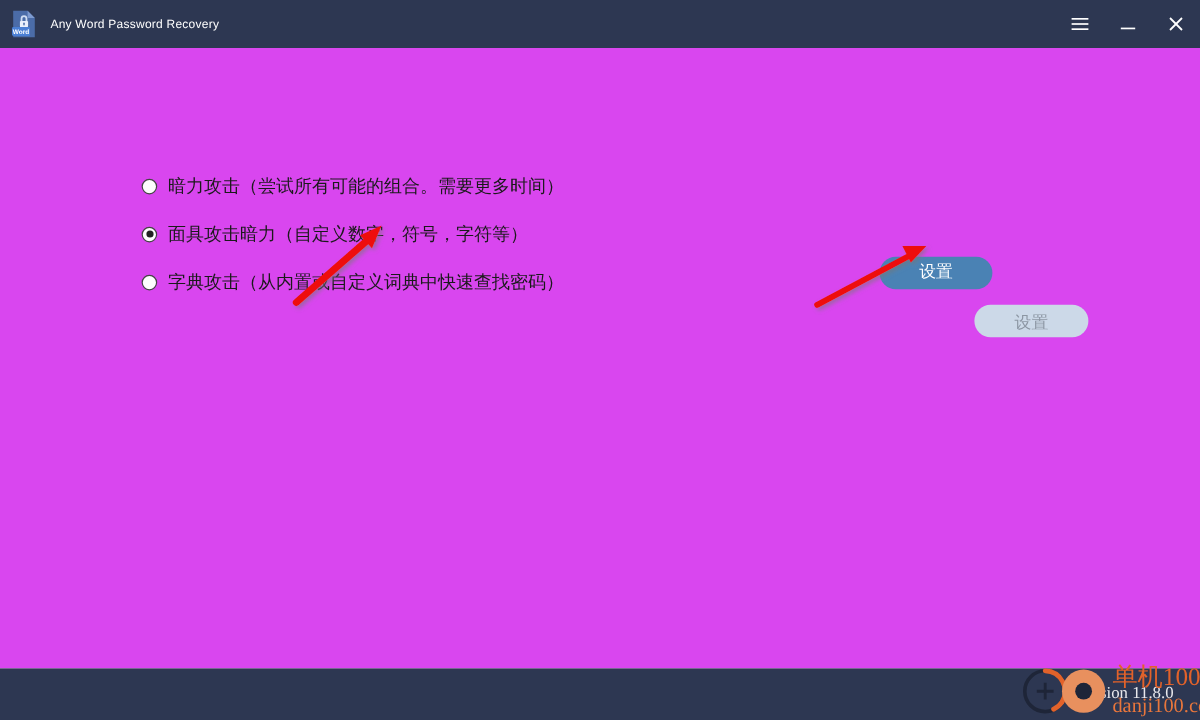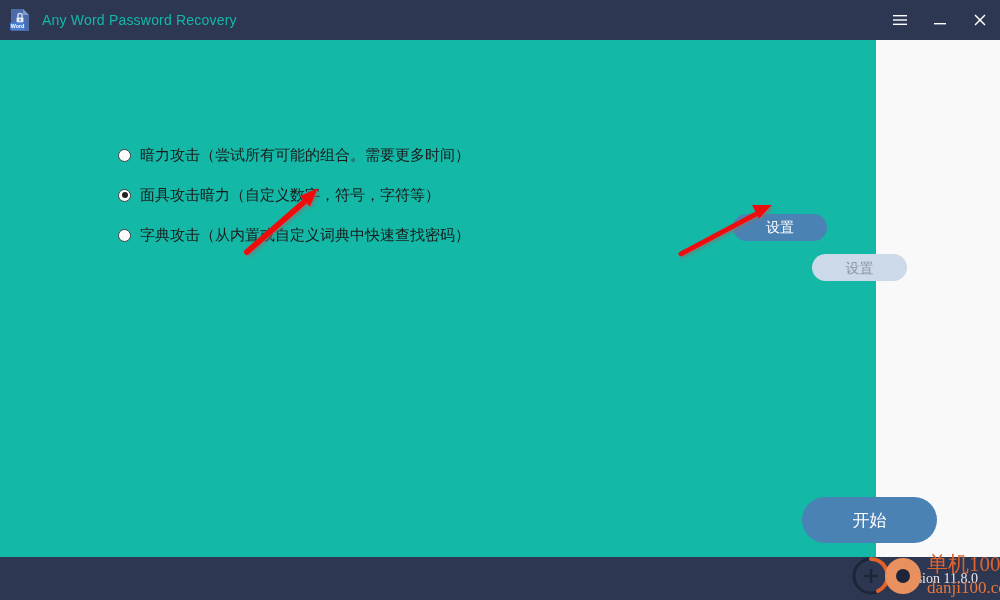--- a/index.html
+++ b/index.html
@@ -29,22 +29,22 @@
     display: flex;
     align-items: center;
   }
   .app-icon {
     width: 26px; height: 26px;
     margin-left: 7px;
     position: relative;
     flex: 0 0 auto;
   }
   .app-title {
-    color: #14b8a6;
-    font-size: 14px;
+    color: #ffffff;
+    font-size: 10px;
     margin-left: 9px;
     letter-spacing: 0.2px;
     white-space: nowrap;
   }
   .win-controls {
     position: absolute;
     right: 0; top: 0;
     height: 40px;
     display: flex;
     align-items: center;
@@ -57,23 +57,23 @@
     color: #ffffff;
     font-size: 15px;
     line-height: 1;
   }
   .win-btn svg { display: block; }
 
   
   .content {
     position: absolute;
     left: 0; top: 40px;
-    width: 876px;
+    width: 1000px;
     height: 517px;
-    background: #14b8a6;
+    background: #d946ef;
   }
 
   .options {
     position: absolute;
     left: 118px;
     top: 95px;
   }
   .option-row {
     display: flex;
     align-items: center;
@@ -252,21 +252,20 @@
       </div>
       <div class="option-row">
         <span class="radio"></span>
         <span class="option-label">字典攻击（从内置或自定义词典中快速查找密码）</span>
       </div>
     </div>
 
     <button class="btn btn-settings-active">设置</button>
     <button class="btn-settings-disabled" disabled="">设置</button>
 
-    <button class="btn btn-start">开始</button>
   </div>
 
   <div class="footer">
     <div class="version-text">Version 11.8.0</div>
   </div>
 
   <div class="watermark">
     <svg width="80" height="48" viewBox="0 0 80 48" style="position:absolute;left:0;top:0;">
       <circle cx="26" cy="24" r="17" fill="none" stroke="#1e2538" stroke-width="3"></circle>
       <path d="M26 7 a17 17 0 0 1 14 26" fill="none" stroke="#e2622a" stroke-width="4" stroke-linecap="round"></path>

